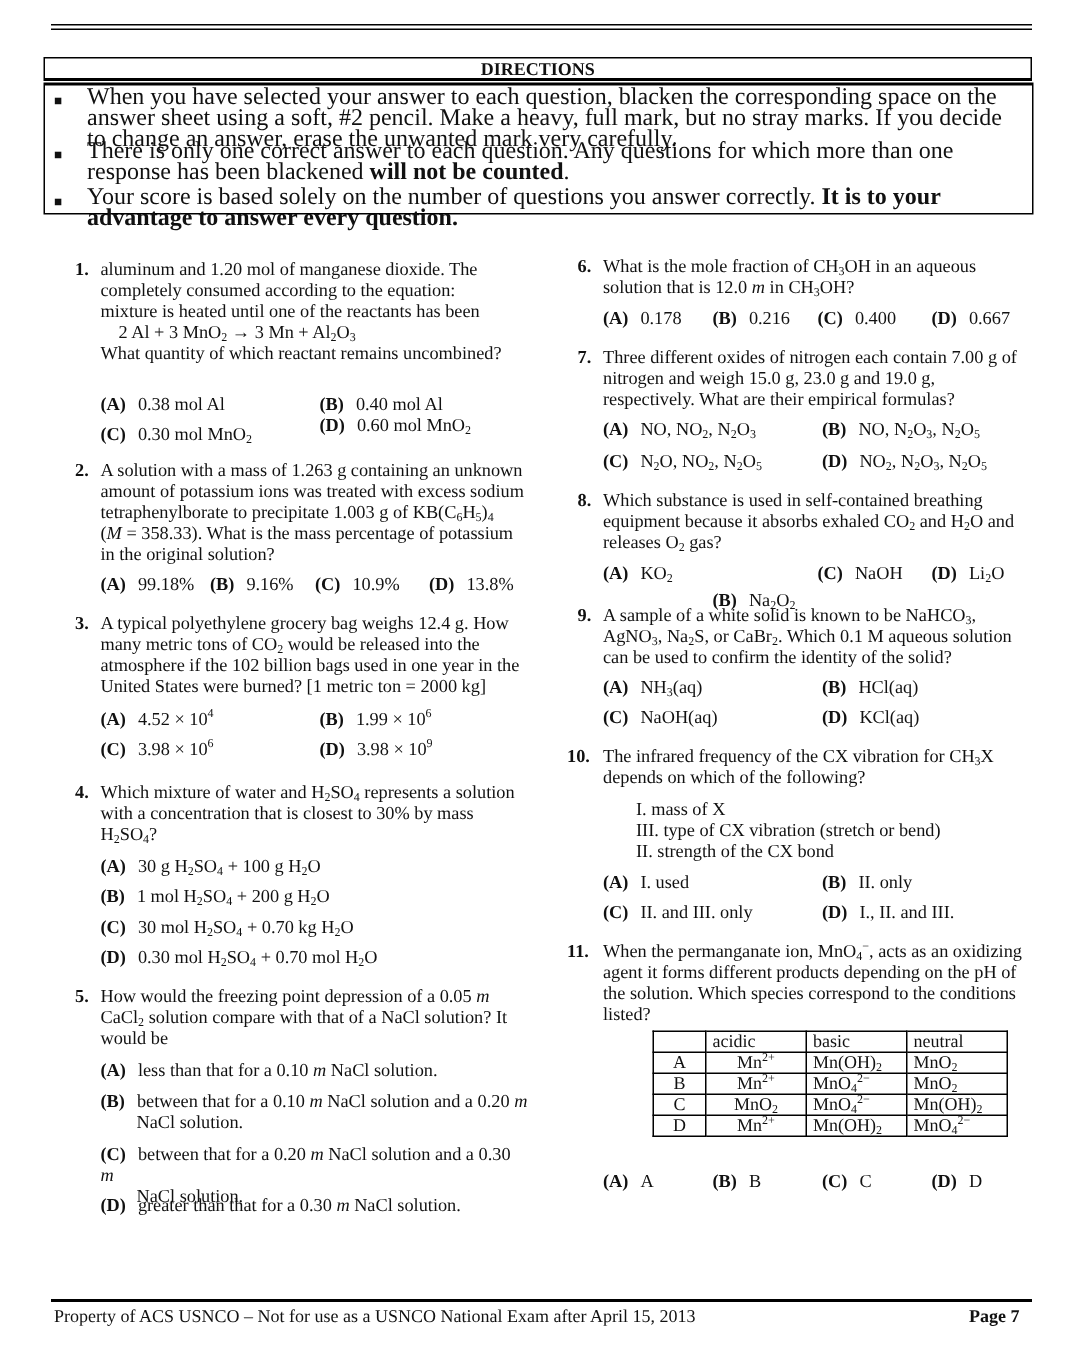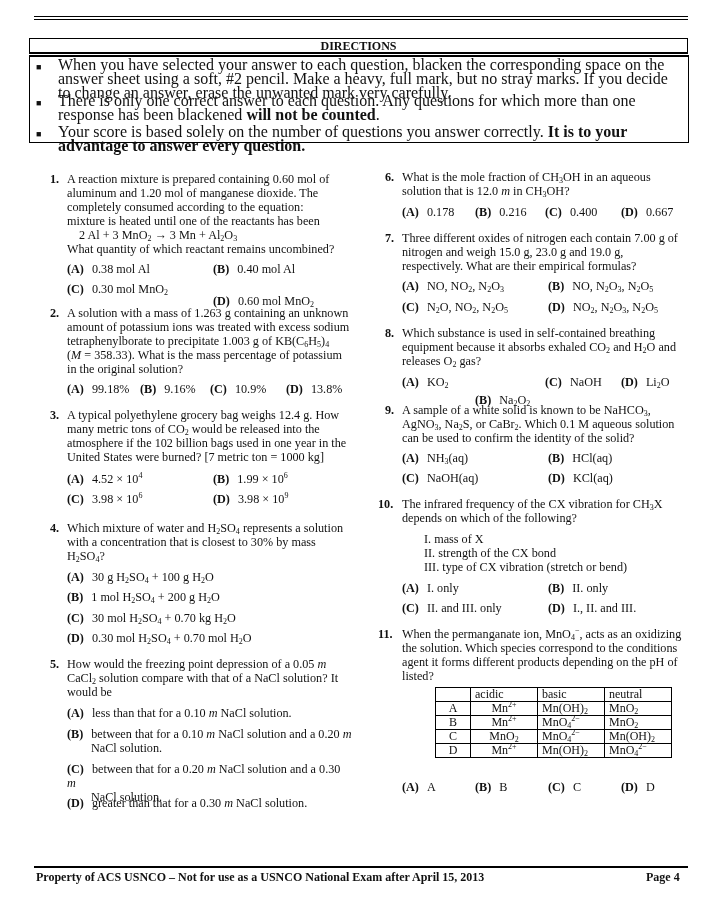--- a/index.html
+++ b/index.html
@@ -17,52 +17,51 @@
   .qnum { position:absolute; left:0; top:0; font-weight:bold; }
   .qtext { position:absolute; left:17px; top:0; }
   .opt { position:absolute; }
   .opt .ol { font-weight:bold; margin-right:8px; }
   sub { font-size:8px; vertical-align:-2px; line-height:0; }
   sup { font-size:8px; vertical-align:5px; line-height:0; }
   table.mn { position:absolute; border-collapse:collapse; font-size:12px; line-height:13px; }
   table.mn td { border:1px solid #000; padding:0 4px; height:13px; }
   table.mn td.c { text-align:center; }
   .footline { left:34px; top:866px; width:654px; height:0; border-top:2.5px solid #000; }
-  .foot { left:36px; top:870px; font-weight:bold; font-size:12px; }
+  .foot { left:36px; top:870px; font-weight:normal; font-size:12px; }
   .page { left:646px; top:870px; font-weight:bold; font-size:12px; }
 </style>
 </head>
 <body>
 
 <div class="abs topline"></div>
 
 <div class="abs dir-head">DIRECTIONS</div>
 <div class="abs dir-box">
   <span class="bullet" style="top:3px">■</span>
   <div class="btext" style="top:1px">When you have selected your answer to each question, blacken the corresponding space on the answer sheet using a soft, #2 pencil. Make a heavy, full mark, but no stray marks. If you decide to change an answer, erase the unwanted mark very carefully.</div>
   <span class="bullet" style="top:39px">■</span>
   <div class="btext" style="top:37px"><span>There is only one correct answer to each question. Any questions for which more than one response has been blackened </span><b>will not be counted</b><span>.</span></div>
   <span class="bullet" style="top:70px">■</span>
   <div class="btext" style="top:68px"><span>Your score is based solely on the number of questions you answer correctly. </span><b>It is to your advantage to answer every question.</b></div>
 </div>
 
 <div class="q" style="left:50px; top:172px; width:300px;">
   <span class="qnum">1.</span>
   <div class="qtext">
-    <div>A reaction mixture is prepared containing 0.60 mol of</div>
     <div>aluminum and 1.20 mol of manganese dioxide. The</div>
     <div>completely consumed according to the equation:</div>
     <div>mixture is heated until one of the reactants has been</div>
     <div style="padding-left:12px">2 Al + 3 MnO<sub>2</sub> → 3 Mn + Al<sub>2</sub>O<sub>3</sub></div>
     <div>What quantity of which reactant remains uncombined?</div>
   </div>
   <div class="opt" style="left:17px; top:90px"><span class="ol">(A)</span><span>0.38 mol Al</span></div>
   <div class="opt" style="left:163px; top:90px"><span class="ol">(B)</span><span>0.40 mol Al</span></div>
   <div class="opt" style="left:17px; top:110px"><span class="ol">(C)</span>0.30 mol MnO<sub>2</sub></div>
-  <div class="opt" style="left:163px; top:122px"><span class="ol">(D)</span>0.60 mol MnO<sub>2</sub></div>
+  <div class="opt" style="left:163px; top:104px"><span class="ol">(D)</span>0.60 mol MnO<sub>2</sub></div>
 </div>
 
 <div class="q" style="left:50px; top:306px; width:300px;">
   <span class="qnum">2.</span>
   <div class="qtext">
     <div>A solution with a mass of 1.263 g containing an unknown</div>
     <div>amount of potassium ions was treated with excess sodium</div>
     <div>tetraphenylborate to precipitate 1.003 g of KB(C<sub>6</sub>H<sub>5</sub>)<sub>4</sub></div>
     <div>(<i>M</i> = 358.33). What is the mass percentage of potassium</div>
     <div>in the original solution?</div>
@@ -72,21 +71,21 @@
   <div class="opt" style="left:160px; top:76px"><span class="ol">(C)</span><span>10.9%</span></div>
   <div class="opt" style="left:236px; top:76px"><span class="ol">(D)</span><span>13.8%</span></div>
 </div>
 
 <div class="q" style="left:50px; top:408px; width:300px;">
   <span class="qnum">3.</span>
   <div class="qtext">
     <div>A typical polyethylene grocery bag weighs 12.4 g. How</div>
     <div>many metric tons of CO<sub>2</sub> would be released into the</div>
     <div>atmosphere if the 102 billion bags used in one year in the</div>
-    <div>United States were burned? [7 metric ton = 1000 kg]</div>
+    <div>United States were burned? [1 metric ton = 2000 kg]</div>
   </div>
   <div class="opt" style="left:17px; top:64px"><span class="ol">(A)</span>4.52 × 10<sup>4</sup></div>
   <div class="opt" style="left:163px; top:64px"><span class="ol">(B)</span>1.99 × 10<sup>6</sup></div>
   <div class="opt" style="left:17px; top:84px"><span class="ol">(C)</span>3.98 × 10<sup>6</sup></div>
   <div class="opt" style="left:163px; top:84px"><span class="ol">(D)</span>3.98 × 10<sup>9</sup></div>
 </div>
 
 <div class="q" style="left:50px; top:521px; width:300px;">
   <span class="qnum">4.</span>
   <div class="qtext">
@@ -165,35 +164,35 @@
 </div>
 
 <div class="q" style="left:378px; top:497px; width:310px;">
   <span class="qnum">10.</span>
   <div class="qtext" style="left:24px">
     <div>The infrared frequency of the CX vibration for CH<sub>3</sub>X</div>
     <div>depends on which of the following?</div>
   </div>
   <div class="opt" style="left:46px; top:35px">
     <div>I. mass of X</div>
+    <div>III. type of CX vibration (stretch or bend)</div>
     <div>II. strength of the CX bond</div>
-    <div>III. type of CX vibration (stretch or bend)</div>
-  </div>
-  <div class="opt" style="left:24px; top:84px"><span class="ol">(A)</span><span>I. only</span></div>
+  </div>
+  <div class="opt" style="left:24px; top:84px"><span class="ol">(A)</span><span>I. used</span></div>
   <div class="opt" style="left:170px; top:84px"><span class="ol">(B)</span><span>II. only</span></div>
   <div class="opt" style="left:24px; top:104px"><span class="ol">(C)</span><span>II. and III. only</span></div>
   <div class="opt" style="left:170px; top:104px"><span class="ol">(D)</span><span>I., II. and III.</span></div>
 </div>
 
 <div class="q" style="left:378px; top:627px; width:310px;">
   <span class="qnum">11.</span>
   <div class="qtext" style="left:24px">
     <div>When the permanganate ion, MnO<sub>4</sub><sup>−</sup>, acts as an oxidizing</div>
+    <div>agent it forms different products depending on the pH of</div>
     <div>the solution. Which species correspond to the conditions</div>
-    <div>agent it forms different products depending on the pH of</div>
     <div>listed?</div>
   </div>
   <table class="mn" style="left:57px; top:60px;">
     <tbody>
         <tr>
       <td style="width:26px"></td>
       <td style="width:58px">acidic</td>
       <td style="width:58px">basic</td>
       <td style="width:58px">neutral</td>
     </tr>
@@ -224,13 +223,13 @@
   </tbody>
     </table>
   <div class="opt" style="left:24px; top:153px"><span class="ol">(A)</span><span>A</span></div>
   <div class="opt" style="left:97px; top:153px"><span class="ol">(B)</span><span>B</span></div>
   <div class="opt" style="left:170px; top:153px"><span class="ol">(C)</span><span>C</span></div>
   <div class="opt" style="left:243px; top:153px"><span class="ol">(D)</span><span>D</span></div>
 </div>
 
 <div class="abs footline"></div>
 <div class="abs foot">Property of ACS USNCO – Not for use as a USNCO National Exam after April 15, 2013</div>
-<div class="abs page">Page 4</div>
+<div class="abs page">Page 7</div>
 
 </body></html>

